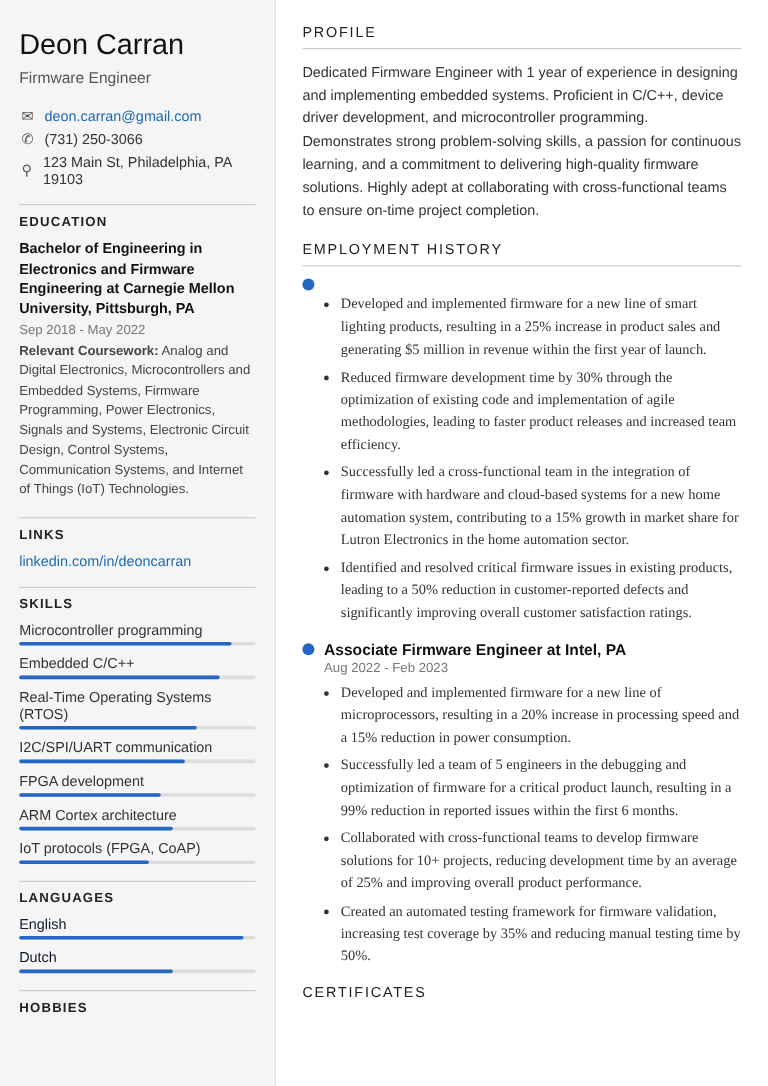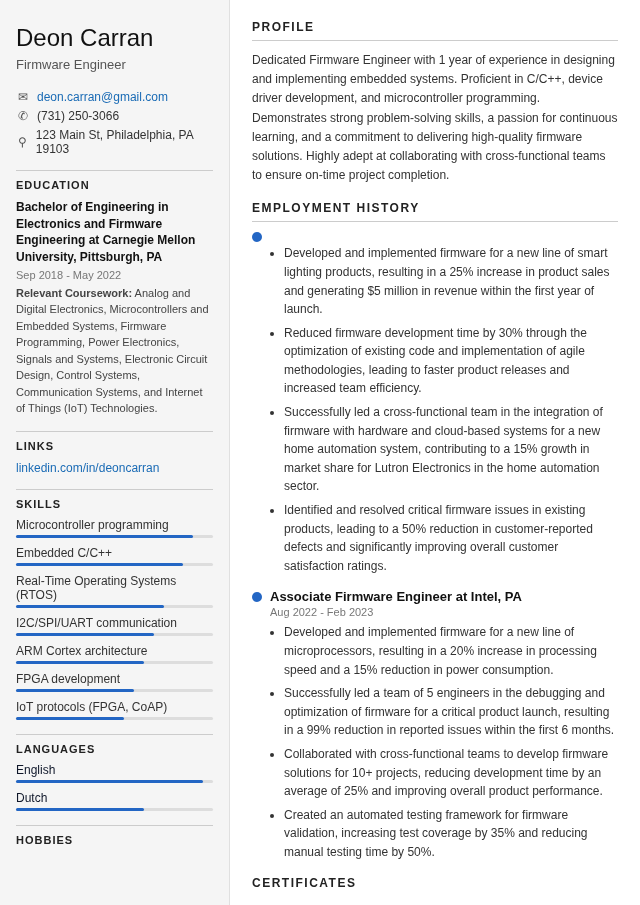--- a/index.html
+++ b/index.html
@@ -130,21 +130,21 @@
       margin-top: 4px;
     }
     
     .main {
       flex: 1;
       padding: 20px 22px 20px 22px;
       background: #fff;
     }
     .section-title-right {
       font-size: 12px;
-      font-weight: bold;
+      font-weight: normal;
       letter-spacing: 1.5px;
       text-transform: uppercase;
       color: #222;
       margin-bottom: 6px;
     }
     .main-divider {
       border: none;
       border-top: 1.5px solid #ccc;
       margin-bottom: 10px;
     }
@@ -180,20 +180,21 @@
     }
     .job-date {
       font-size: 11px;
       color: #777;
       margin-left: 18px;
       margin-bottom: 5px;
     }
     .job-bullets {
       margin-left: 18px;
       padding-left: 14px;
+      font-family: Liberation Serif, serif;
     }
     .job-bullets li {
       font-size: 12px;
       color: #333;
       line-height: 1.55;
       margin-bottom: 5px;
     }
     .right-section {
       margin-bottom: 14px;
     }
@@ -257,29 +258,29 @@
         <div class="skill-bar-fill" style="width:75%"></div>
       </div>
     </div>
         <div class="skill-item">
       <div class="skill-label">I2C/SPI/UART communication</div>
       <div class="skill-bar-bg">
         <div class="skill-bar-fill" style="width:70%"></div>
       </div>
     </div>
         <div class="skill-item">
+      <div class="skill-label">FPGA development</div>
+      <div class="skill-bar-bg">
+        <div class="skill-bar-fill" style="width:60%"></div>
+      </div>
+    </div>
+        <div class="skill-item">
       <div class="skill-label">ARM Cortex architecture</div>
       <div class="skill-bar-bg">
         <div class="skill-bar-fill" style="width:65%"></div>
-      </div>
-    </div>
-        <div class="skill-item">
-      <div class="skill-label">FPGA development</div>
-      <div class="skill-bar-bg">
-        <div class="skill-bar-fill" style="width:60%"></div>
       </div>
     </div>
         <div class="skill-item">
       <div class="skill-label">IoT protocols (FPGA, CoAP)</div>
       <div class="skill-bar-bg">
         <div class="skill-bar-fill" style="width:55%"></div>
       </div>
     </div>
       </div>
 

